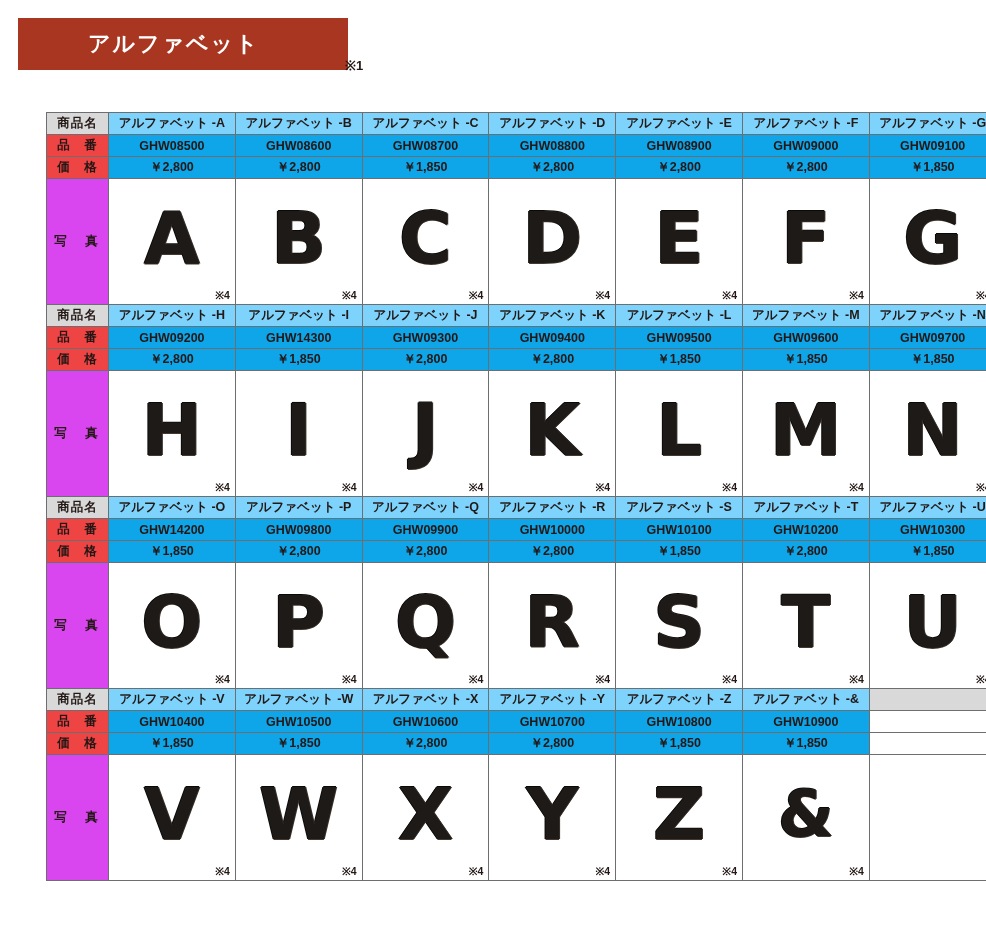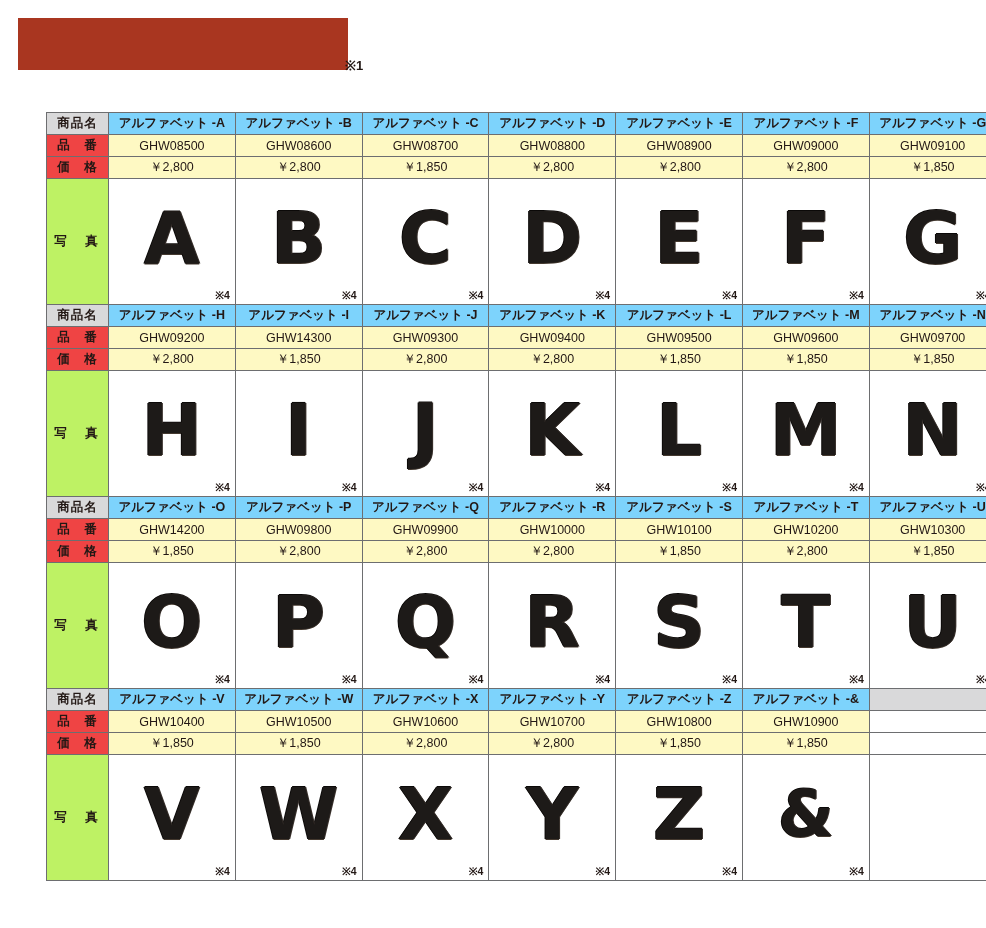--- a/index.html
+++ b/index.html
@@ -81,30 +81,30 @@
     letter-spacing: 1px;
   }
   td.head-name {
     background: #7dd3fc;
     font-weight: bold;
     font-size: 12.5px;
     height: 21px;
     letter-spacing: 0px;
   }
   td.code, td.price {
-    background: #fef9c3;
+    background: #0ea5e9;
     height: 21px;
     font-size: 12.5px;
-    font-weight: normal;
+    font-weight: bold;
   }
   td.rowlabel.code-lbl, td.rowlabel.price-lbl {
     background: #ef4444;
   }
   td.photo-lbl {
-    background: #bef264;
+    background: #d946ef;
     font-weight: bold;
     letter-spacing: 3px;
   }
   td.photo {
     background: #ffffff;
     height: 125px;
     position: relative;
     padding: 0;
   }
   td.blank {
@@ -147,20 +147,21 @@
     color: #231815;
     letter-spacing: 0;
   }
 </style>
 </head>
 <body>
 
 <div class="page">
 
   <div class="header"></div>
+  <div class="header-title">アルファベット</div>
   <div class="header-note">※1</div>
 
   <div class="table-wrap">
     <table class="spec">
       <colgroup>
         <col class="lbl">
           <col class="itm">
           <col class="itm">
           <col class="itm">
           <col class="itm">

